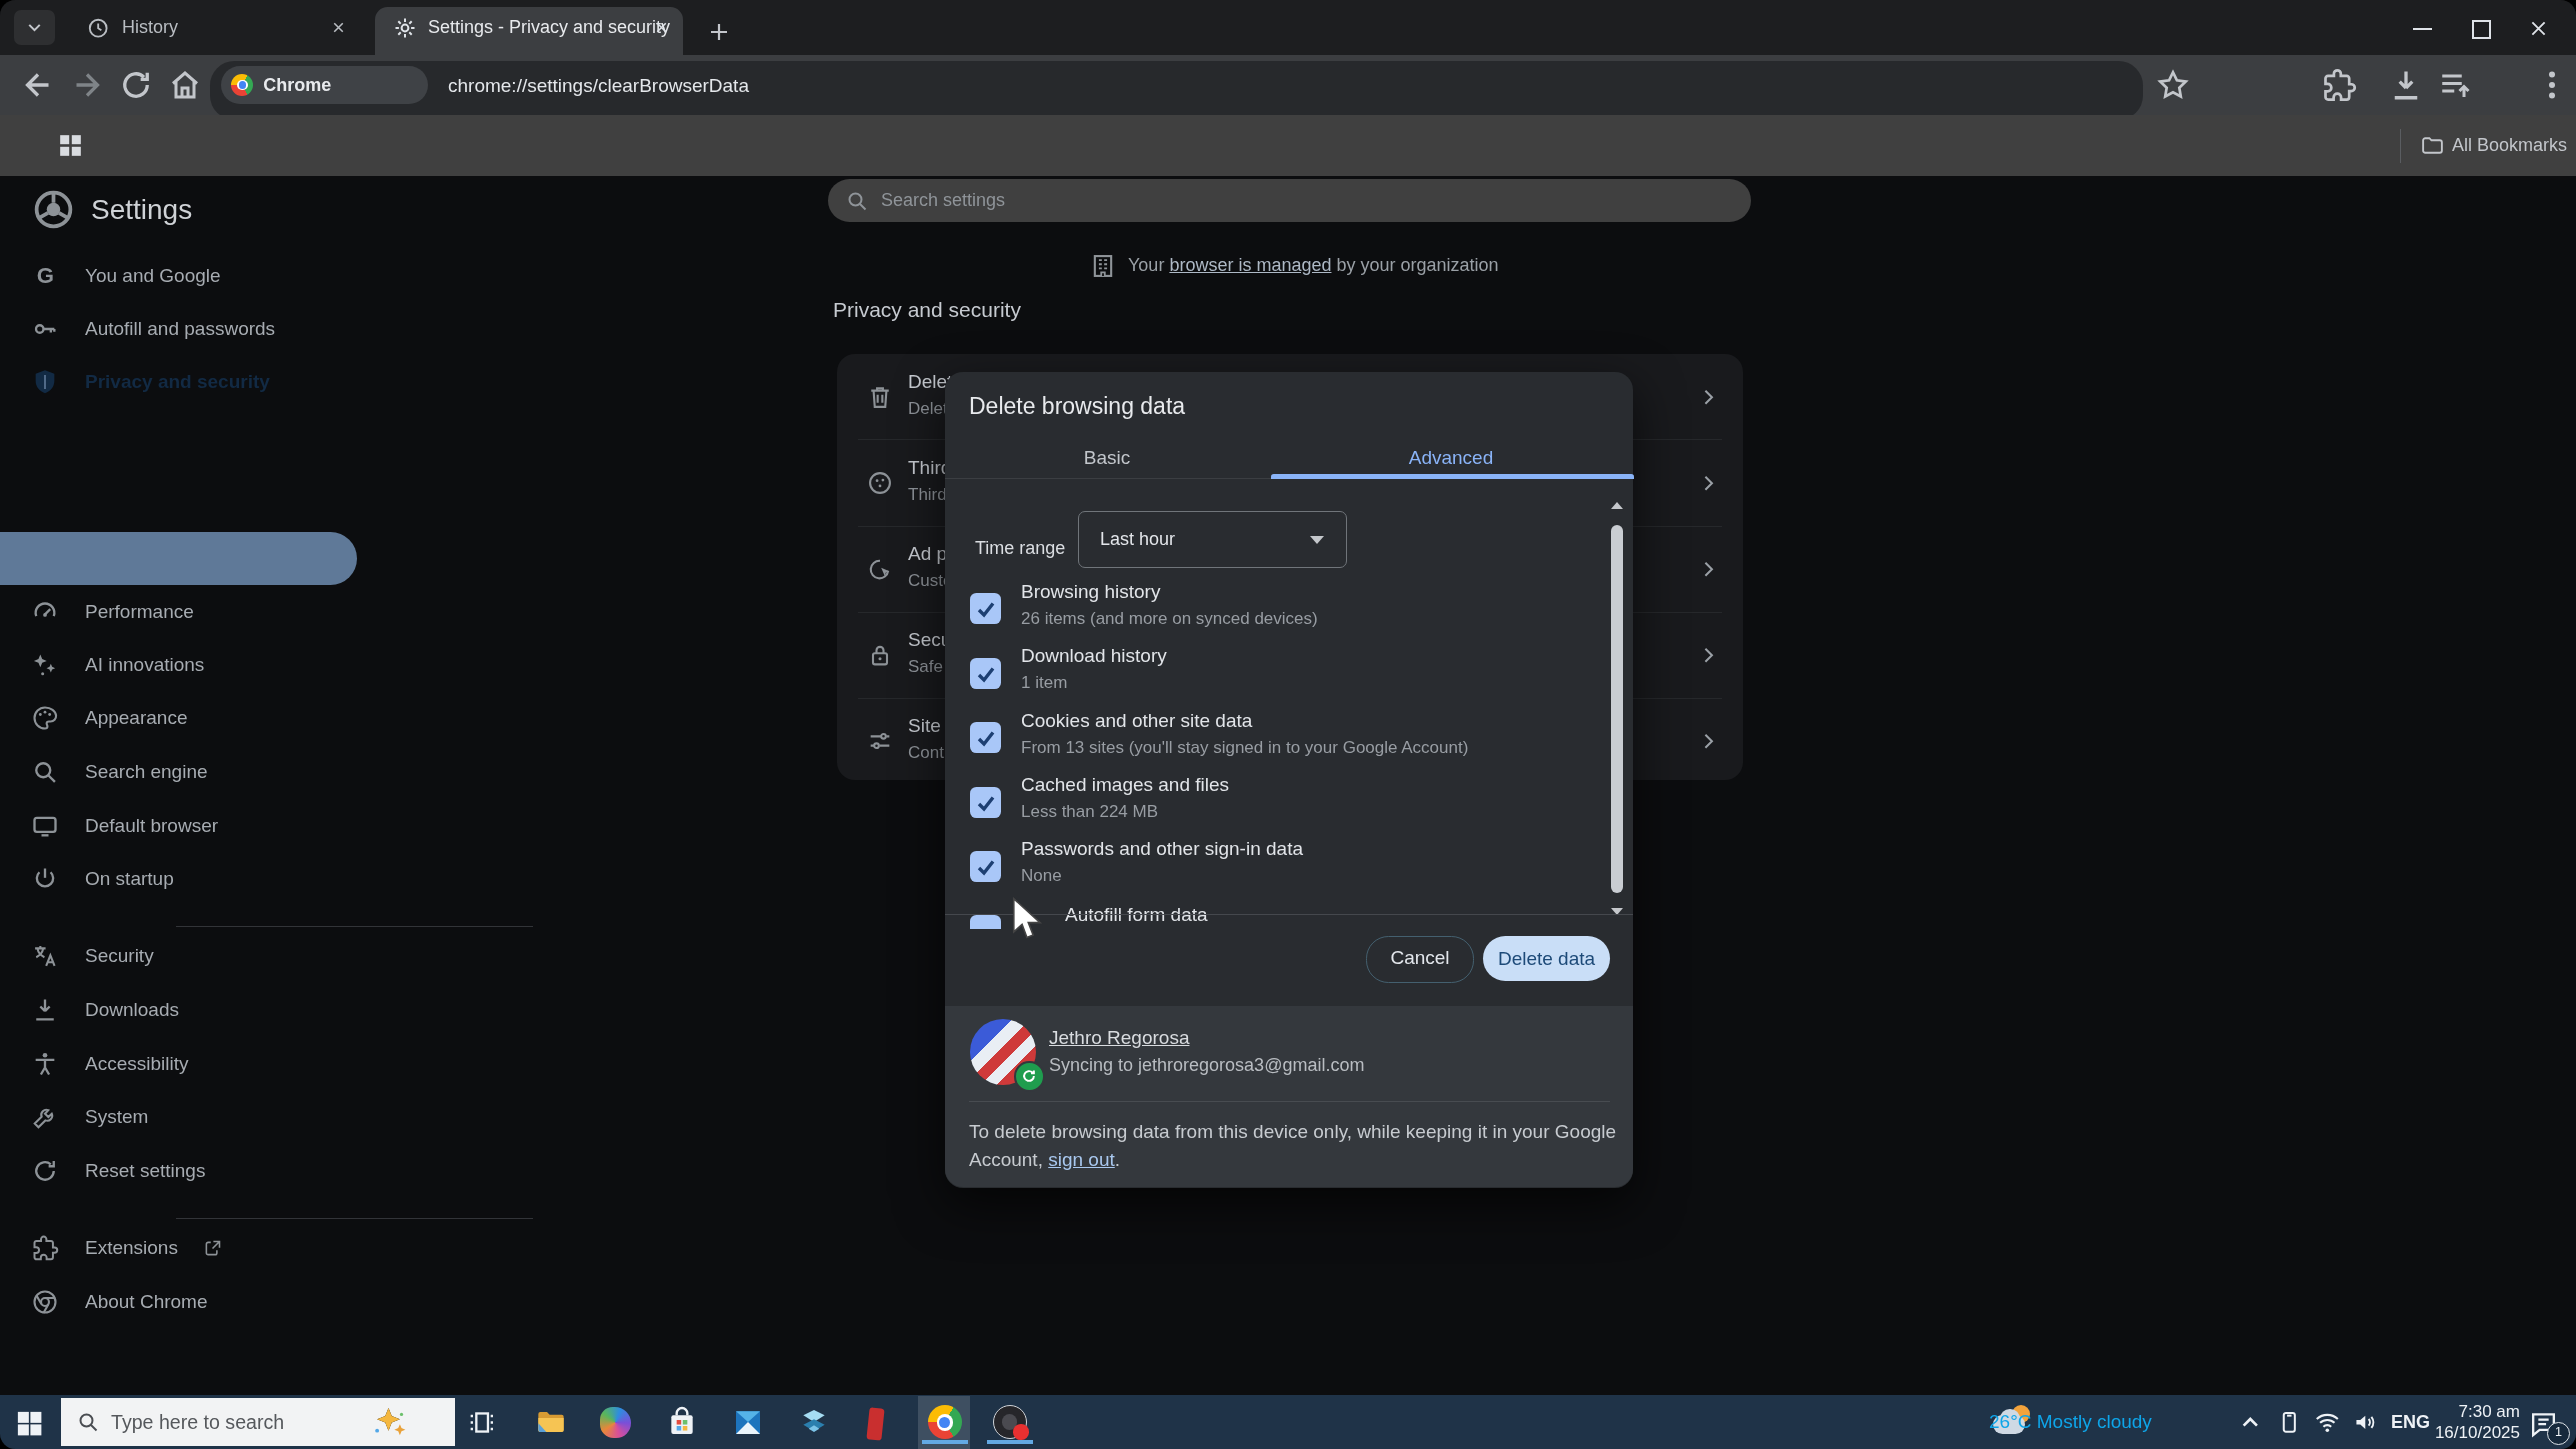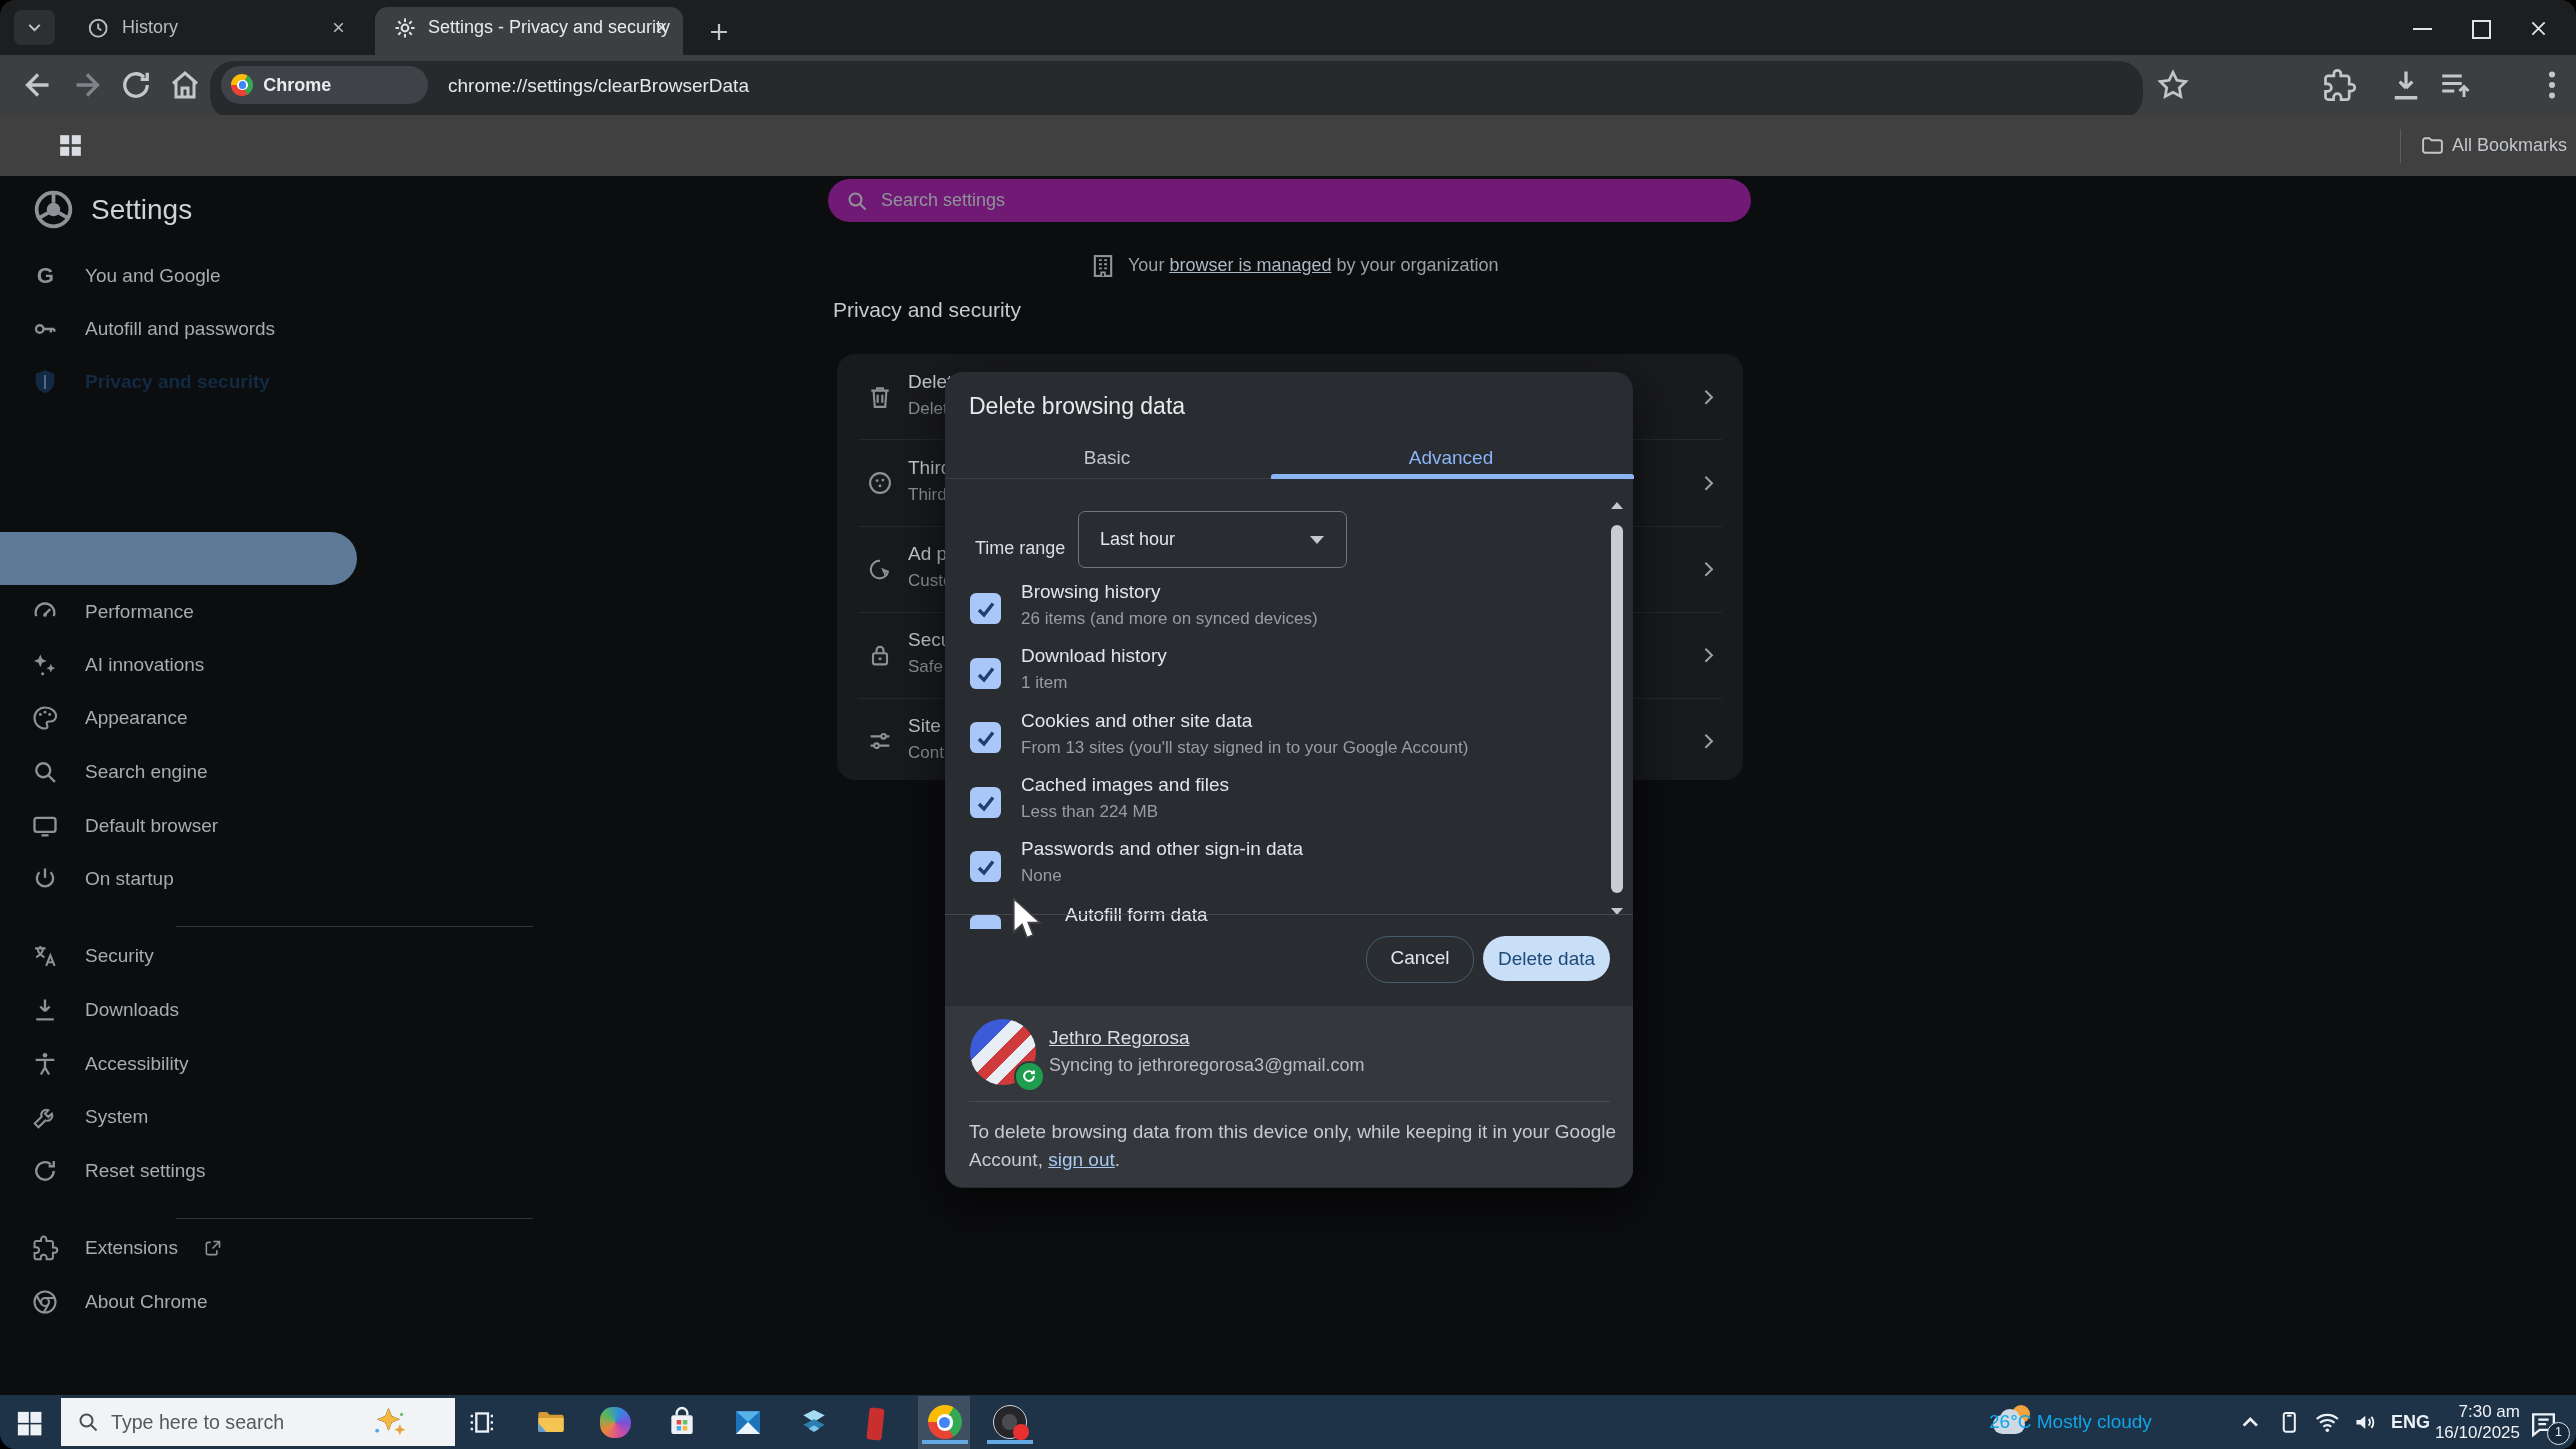--- a/index.html
+++ b/index.html
@@ -302,21 +302,21 @@
     <div class="sitem" style="top:1099px;">
       <svg class="sicon" viewBox="0 0 24 24">
           <circle cx="12" cy="12" r="9" fill="none" stroke="currentColor" stroke-width="1.8"></circle>
           <circle cx="12" cy="12" r="3.4" fill="none" stroke="currentColor" stroke-width="1.8"></circle>
           <path d="M12 8.6h8.6M8.9 13.7L4.6 6.3M14.9 13.9l-4.2 7.5" stroke="currentColor" stroke-width="1.8"></path>
         </svg>
       <div class="slabel">About Chrome</div>
     </div>
   </div>
 
-  <div class="abs" style="left:828px;top:179px;width:923px;height:43px;border-radius:22px;background:#701a75;">
+  <div class="abs" style="left:828px;top:179px;width:923px;height:43px;border-radius:22px;background:#404040;">
     <svg class="abs" style="left:17px;top:9.8px" width="24" height="24" viewBox="0 0 24 24">
         <circle cx="10.5" cy="10.5" r="6" fill="none" stroke="#8f9499" stroke-width="2"></circle>
         <path d="M15 15l5.5 5.5" stroke="#8f9499" stroke-width="2"></path>
       </svg>
     <div class="abs" style="left:53px;top:0;font-size:18px;line-height:43px;color:#8f9499;">Search settings</div>
   </div>
 
   <div class="abs" style="left:1089px;top:246px;width:840px;height:39px;">
     <svg class="abs" style="left:0;top:5.6px" width="28" height="28" viewBox="0 0 24 24">
         <rect x="5" y="3.5" width="14" height="17" fill="none" stroke="#8f9499" stroke-width="1.8"></rect>

